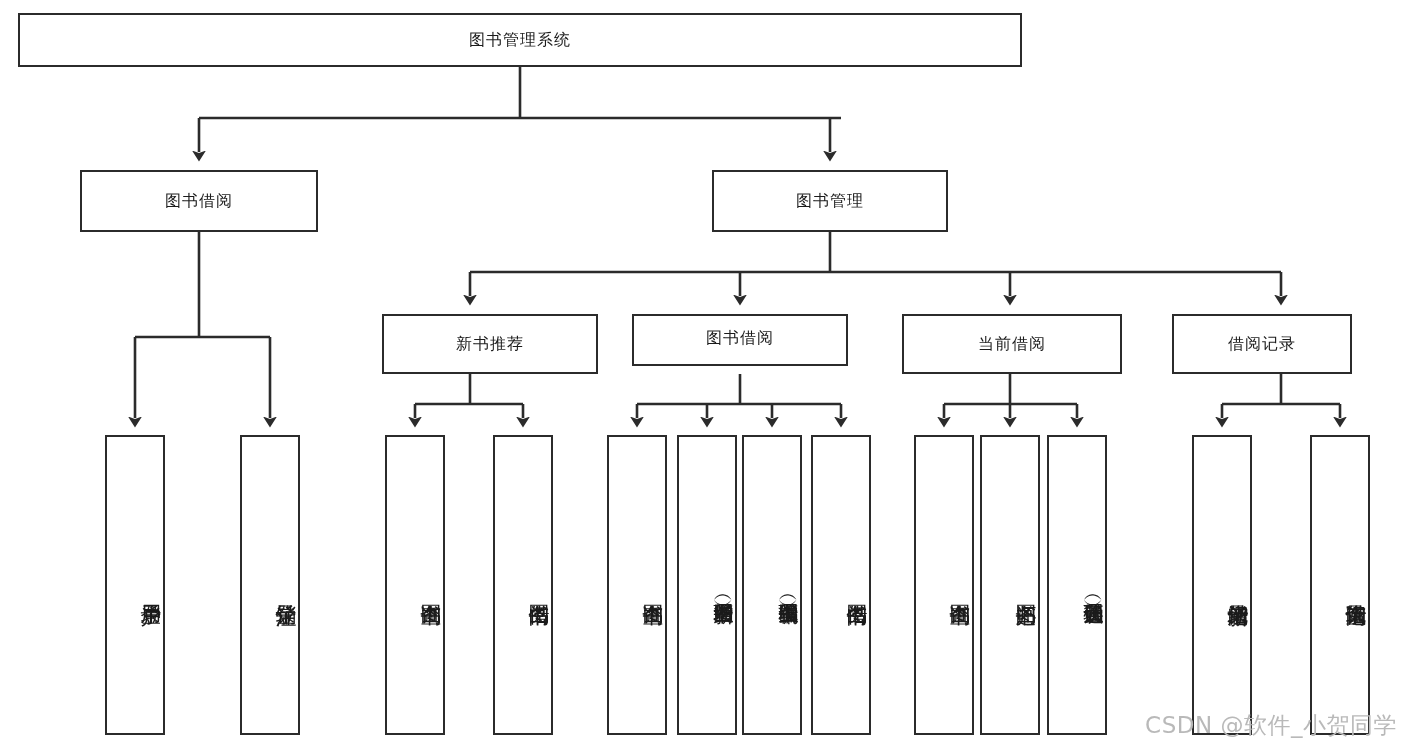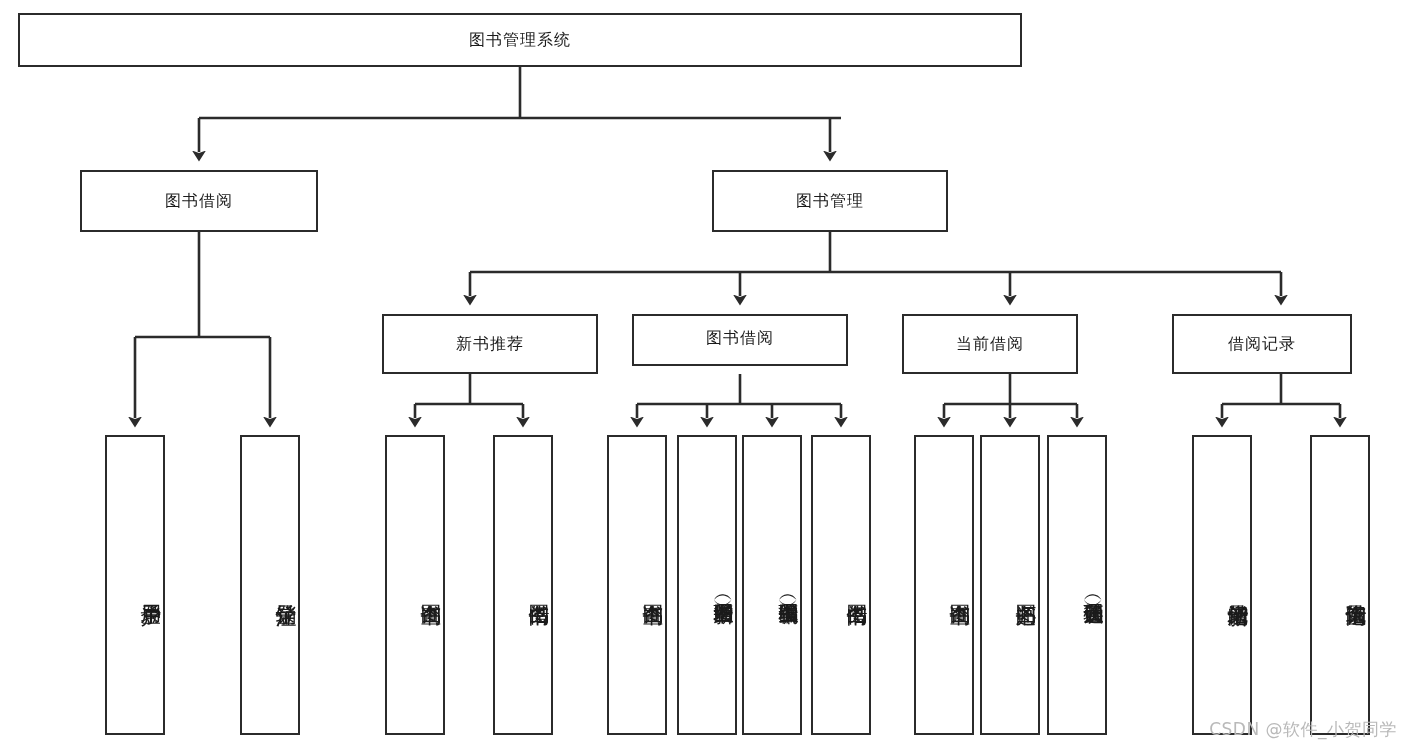--- a/index.html
+++ b/index.html
@@ -55,21 +55,21 @@
     overflow: hidden;
   }
   .node-v.tight {
     font-size: 20px;
     line-height: 1.12;
   }
   .watermark {
     position: absolute;
     right: 8px;
     bottom: 6px;
-    font-size: 17px;
+    font-size: 23px;
     color: #b9b9b9;
     letter-spacing: 0.5px;
     white-space: nowrap;
     z-index: 5;
     margin-left: 42px;
   }
 </style>
 </head>
 <body>
 
@@ -125,21 +125,21 @@
     </g>
   </svg>
 
   <div class="node node-h" style="left:18px; top:13px; width:1004px; height:54px;">图书管理系统</div>
 
   <div class="node node-h" style="left:80px; top:170px; width:238px; height:62px;">图书借阅</div>
   <div class="node node-h" style="left:712px; top:170px; width:236px; height:62px;">图书管理</div>
 
   <div class="node node-h" style="left:362px; top:314px; width:216px; height:60px;margin-left:20px;">新书推荐</div>
   <div class="node node-h" style="left:632px; top:314px; width:216px; height:52px;font-family:Liberation Mono, monospace;">图书借阅</div>
-  <div class="node node-h" style="left:902px; top:314px; width:176px; height:60px;">当前借阅</div>
+  <div class="node node-h" style="left:902px; top:314px; width:220px; height:60px;">当前借阅</div>
   <div class="node node-h" style="left:1172px; top:314px; width:180px; height:60px;text-align:right;">借阅记录</div>
 
   <div class="node node-v" style="left:105px; top:435px; width:60px; height:300px;">用户登录</div>
   <div class="node node-v" style="left:240px; top:435px; width:60px; height:300px;">注销登录</div>
 
   <div class="node node-v" style="left:385px; top:435px; width:60px; height:300px;">查询图书</div>
   <div class="node node-v" style="left:493px; top:435px; width:60px; height:300px;">借阅图书</div>
 
   <div class="node node-v" style="left:607px; top:435px; width:60px; height:300px;">查询图书</div>
   <div class="node node-v tight" style="left:677px; top:435px; width:60px; height:300px;">新增图书（管理员）</div>

